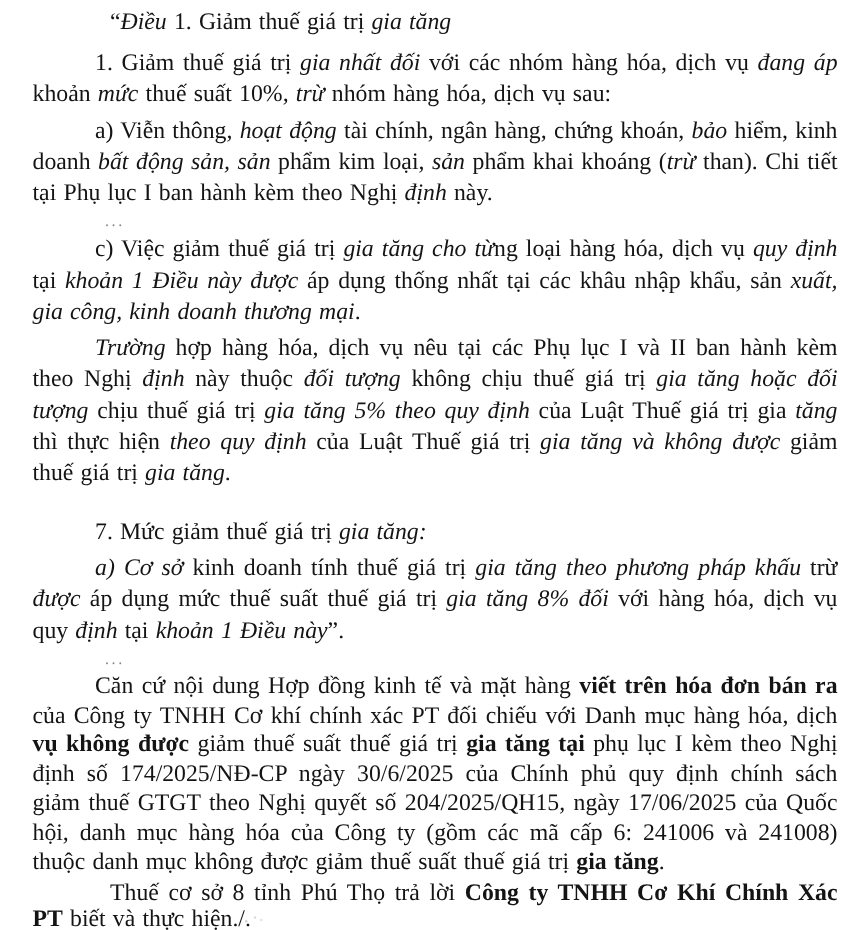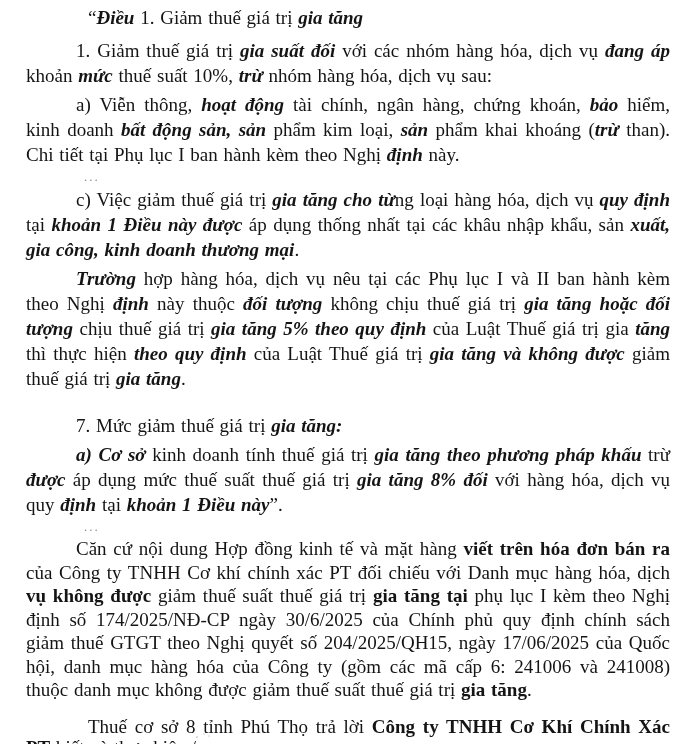--- a/index.html
+++ b/index.html
@@ -16,39 +16,39 @@
     font-size: 19px;
     color: #141414;
   }
   .para {
     margin: 0;
     text-align: justify;
     text-indent: 50px;
     line-height: 25px;
     word-spacing: 1px;
   }
-  .para .i { font-style: italic; font-weight: bold; }
+  .para .i { font-style: italic; }
   .para .b { font-weight: bold; }
   .p-heading { text-indent: 62px; margin-bottom: 8px; }
   .p-clause1 { margin-bottom: 4px; }
   .p-point-a { margin-bottom: 2px; }
   .p-ellipsis {
     text-indent: 58px;
     font-size: 13px;
     line-height: 16px;
     color: #8a8a8a;
     letter-spacing: 2px;
     margin: 2px 0 2px 0;
     text-align: left;
   }
   .p-point-c { margin-bottom: 4px; }
   .p-appendix { margin-bottom: 22px; }
   .p-clause2 { margin-bottom: 4px; }
   .p-point-a2 { margin-bottom: 2px; }
-  .p-assessment { line-height: 23.5px; margin-top: 2px; margin-bottom: 14px; }
+  .p-assessment { line-height: 23.5px; margin-top: 2px; margin-bottom: 2px; }
   .p-closing { line-height: 21px; text-indent: 62px; }
   .artifact {
     position: absolute;
     left: 196px;
     top: 733px;
     width: 14px;
     height: 5px;
     opacity: 0.45;
   }
   .artifact::before {
@@ -60,21 +60,21 @@
     border-radius: 50%;
     box-shadow: 7px -3px 0 #b0b0b0, 12px -1px 0 #c0c0c0;
   }
 </style>
 </head>
 <body>
 
 <div class="page" style="background: rgb(255, 255, 255); color: rgb(20, 20, 20);">
   <div class="artifact"></div>
 <p class="para p-heading"><span class="">“</span><span class="i">Điều</span><span class=""> 1. Giảm thuế giá trị </span><span class="i">gia tăng</span></p>
-    <p class="para p-clause1"><span class="">1. Giảm thuế giá trị </span><span class="i">gia suất đối</span><span class=""> với các nhóm hàng hóa, dịch vụ </span><span class="i">đang áp</span><span class=""> khoản </span><span class="i">mức</span><span class=""> thuế suất 10%, </span><span class="i">trừ</span><span class=""> nhóm hàng hóa, dịch vụ sau:</span></p>
+    <p class="para p-clause1"><span class="">1. Giảm thuế giá trị </span><span class="i">gia nhất đối</span><span class=""> với các nhóm hàng hóa, dịch vụ </span><span class="i">đang áp</span><span class=""> khoản </span><span class="i">mức</span><span class=""> thuế suất 10%, </span><span class="i">trừ</span><span class=""> nhóm hàng hóa, dịch vụ sau:</span></p>
     <p class="para p-point-a"><span class="">a) Viễn thông, </span><span class="i">hoạt động</span><span class=""> tài chính, ngân hàng, chứng khoán, </span><span class="i">bảo</span><span class=""> hiểm, kinh doanh </span><span class="i">bất động sản, sản</span><span class=""> phẩm kim loại, </span><span class="i">sản</span><span class=""> phẩm khai khoáng (</span><span class="i">trừ</span><span class=""> than). Chi tiết tại Phụ lục I ban hành kèm theo Nghị </span><span class="i">định</span><span class=""> này.</span></p>
     <p class="para p-ellipsis"><span class="">...</span></p>
     <p class="para p-point-c"><span class="">c) Việc giảm thuế giá trị </span><span class="i">gia tăng cho từ</span><span class="">ng loại hàng hóa, dịch vụ </span><span class="i">quy định</span><span class=""> tại </span><span class="i">khoản 1 Điều này được</span><span class=""> áp dụng thống nhất tại các khâu nhập khẩu, sản </span><span class="i">xuất, gia công, kinh doanh thương mại</span><span class="">.</span></p>
     <p class="para p-appendix"><span class="i">Trường</span><span class=""> hợp hàng hóa, dịch vụ nêu tại các Phụ lục I và II ban hành kèm theo Nghị </span><span class="i">định</span><span class=""> này thuộc </span><span class="i">đối tượng</span><span class=""> không chịu thuế giá trị </span><span class="i">gia tăng hoặc đối tượng</span><span class=""> chịu thuế giá trị </span><span class="i">gia tăng 5% theo quy định</span><span class=""> của Luật Thuế giá trị gia </span><span class="i">tăng</span><span class=""> thì thực hiện </span><span class="i">theo quy định</span><span class=""> của Luật Thuế giá trị </span><span class="i">gia tăng và không được</span><span class=""> giảm thuế giá trị </span><span class="i">gia tăng</span><span class="">.</span></p>
     <p class="para p-clause2"><span class="">7. Mức giảm thuế giá trị </span><span class="i">gia tăng:</span></p>
     <p class="para p-point-a2"><span class="i">a) Cơ sở</span><span class=""> kinh doanh tính thuế giá trị </span><span class="i">gia tăng theo phương pháp khấu</span><span class=""> trừ </span><span class="i">được</span><span class=""> áp dụng mức thuế suất thuế giá trị </span><span class="i">gia tăng 8% đối</span><span class=""> với hàng hóa, dịch vụ quy </span><span class="i">định</span><span class=""> tại </span><span class="i">khoản 1 Điều này</span><span class="">”.</span></p>
     <p class="para p-ellipsis"><span class="">...</span></p>
     <p class="para p-assessment"><span class="">Căn cứ nội dung Hợp đồng kinh tế và mặt hàng </span><span class="b">viết trên hóa đơn bán ra</span><span class=""> của Công ty TNHH Cơ khí chính xác PT đối chiếu với Danh mục hàng hóa, dịch </span><span class="b">vụ không được</span><span class=""> giảm thuế suất thuế giá trị </span><span class="b">gia tăng tại</span><span class=""> phụ lục I kèm theo Nghị định số 174/2025/NĐ-CP ngày 30/6/2025 của Chính phủ quy định chính sách giảm thuế GTGT theo Nghị quyết số 204/2025/QH15, ngày 17/06/2025 của Quốc hội, danh mục hàng hóa của Công ty (gồm các mã cấp 6: 241006 và 241008) thuộc danh mục không được giảm thuế suất thuế giá trị </span><span class="b">gia tăng</span><span class="">.</span></p>
     <p class="para p-closing"><span class="">Thuế cơ sở 8 tỉnh Phú Thọ trả lời </span><span class="b">Công ty TNHH Cơ Khí Chính Xác PT</span><span class=""> biết và thực hiện./.</span></p>
   </div>

